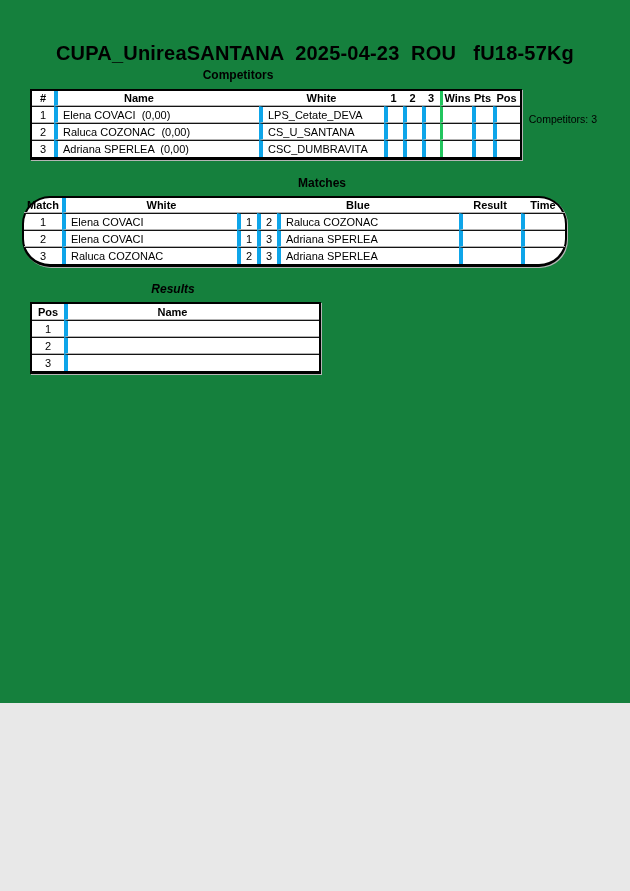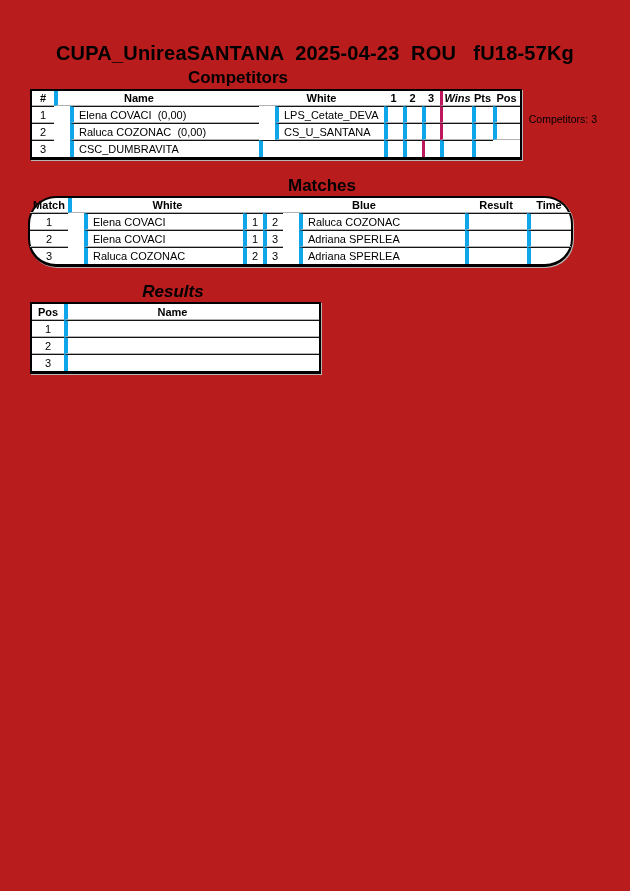--- a/index.html
+++ b/index.html
@@ -1,63 +1,63 @@
 <!DOCTYPE html>
 <html><head>
 <meta charset="utf-8">
 <style>
   html,body { margin:0; padding:0; background:#e8e8e8; }
   .page {
     position: relative;
-    width: 630px; height: 891px;
-    background: #b91c1c;
+    width: 630px; height: 703px;
+    background: #15803d;
     font-family: "Liberation Sans", "DejaVu Sans", sans-serif;
     color: #000;
     overflow: hidden;
   }
   .title {
     position: absolute; top: 42px; left: 0; width: 630px;
     text-align: center;
     font-size: 20px; font-weight: bold;
     white-space: pre;
     letter-spacing: 0.2px;
   }
   .section-title {
     position: absolute;
     transform: translateX(-50%);
-    font-size: 17px; font-weight: bold;
+    font-size: 12px; font-weight: bold;
     white-space: nowrap;
   }
   .count-label {
     position: absolute; top: 69px; right: 33px;
     font-size: 10.5px;
     margin-top: 44px;
   }
   
   .grid {
     position: absolute;
     display: grid;
     border: 2px solid #000;
     border-bottom-width: 3px;
     box-shadow: 1px 1px 0 #b5b5b5;
     background: #fff;
     font-size: 11px;
   }
   .comp    { left: 30px; top: 89px;  grid-template-columns: 22px 205px 125px 19px 19px 18px 32px 21px 27px; grid-template-rows: 15px 17px 17px 17px; }
-  .matches { left: 28px; top: 196px; grid-template-columns: 38px 175px 20px 20px 182px 62px 44px;           grid-template-rows: 15px 17px 17px 17px; border-radius: 28px; }
+  .matches { left: 22px; top: 196px; grid-template-columns: 38px 175px 20px 20px 182px 62px 44px;           grid-template-rows: 15px 17px 17px 17px; border-radius: 28px; }
   .results { left: 30px; top: 302px; grid-template-columns: 32px 255px;                                     grid-template-rows: 16px 17px 17px 17px; }
 
   .c { display: flex; align-items: center; padding: 0 4px; overflow: hidden; box-sizing: border-box; }
   .hc { font-weight: bold; border-bottom: 1px solid #b2b2b2; }
   .dc { border-top: 1px solid #141414; border-bottom: 1px solid #b2b2b2; }
   .lr { border-bottom: none; }
   .bl { border-left: 4px solid #0ea5e9; }
-  .bthick { border-left: 3px solid #be185d; font-style: italic; }
+  .bthick { border-left: 3px solid #22c55e; }
   .ctr { justify-content: center; text-align: center; }
-  .lft { justify-content: flex-start; padding-left: 5px; margin-left: 16px; }
+  .lft { justify-content: flex-start; padding-left: 5px; }
   .pre { white-space: pre; }
   .name-h-comp { padding-right: 43px; }
   .name-h-res  { padding-right: 46px; }
   .white-h { grid-column: 2 / 4; }
   .blue-h  { grid-column: 4 / 6; }
 </style>
 </head>
 <body>
 
 <div class="page">
@@ -92,20 +92,21 @@
     <div class="c dc lft bl pre">Raluca COZONAC  (0,00)</div>
     <div class="c dc lft bl">CS_U_SANTANA</div>
     <div class="c dc bl"></div>
     <div class="c dc bl"></div>
     <div class="c dc bl"></div>
     <div class="c dc bthick"></div>
     <div class="c dc bl"></div>
     <div class="c dc bl"></div>
 
     <div class="c dc lr ctr">3</div>
+    <div class="c dc lr lft bl pre">Adriana SPERLEA  (0,00)</div>
     <div class="c dc lr lft bl">CSC_DUMBRAVITA</div>
     <div class="c dc lr bl"></div>
     <div class="c dc lr bl"></div>
     <div class="c dc lr bl"></div>
     <div class="c dc lr bthick"></div>
     <div class="c dc lr bl"></div>
     <div class="c dc lr bl"></div>
   </div>
 
   <div class="section-title" style="top:176px; left:300px;padding-left:44px;">Matches</div>

